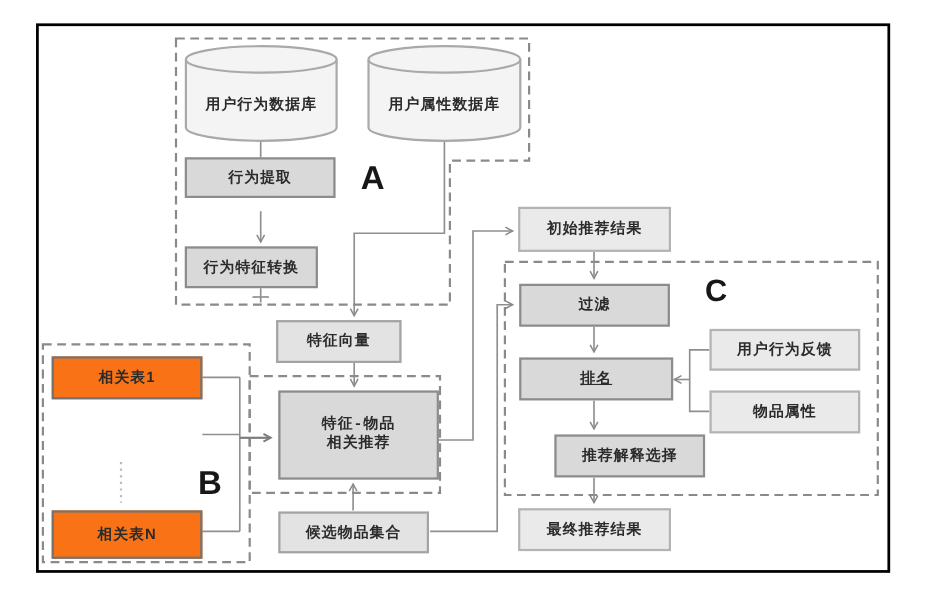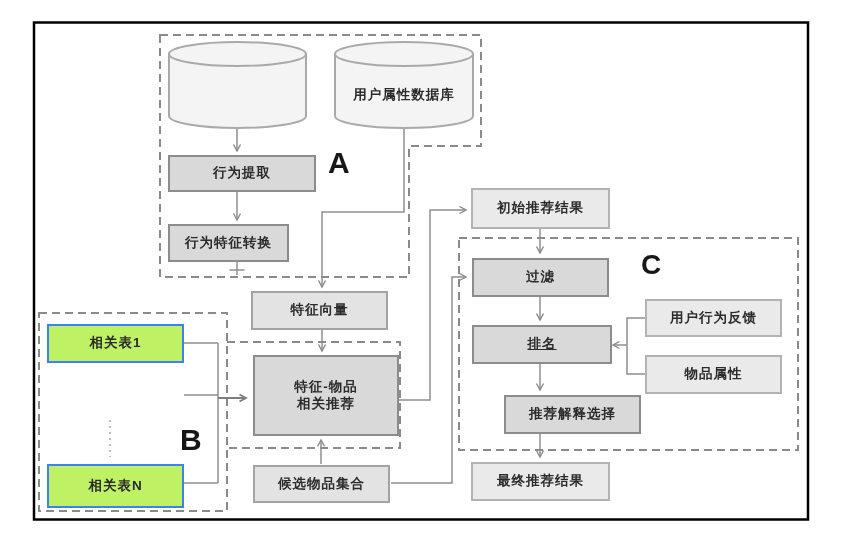--- a/index.html
+++ b/index.html
@@ -15,21 +15,21 @@
     position:absolute;
     box-sizing:border-box;
     display:flex;align-items:center;justify-content:center;
     text-align:center;
     font-weight:bold;font-size:13.5px;letter-spacing:1px;
     color:#2b2b2b;line-height:1.25;
   }
   .process{background:#d9d9d9;border:2px solid #8c8c8c;}
   .io{background:#eaeaea;border:2px solid #b3b3b3;}
   .mid{background:#e3e3e3;border:2px solid #a3a3a3;}
-  .tbl{background:#bef264;border:2px solid #3b82f6;}
+  .tbl{background:#f97316;border:2px solid #737373;}
   .cyl-label{
     position:absolute;display:flex;align-items:center;justify-content:center;
     font-weight:bold;font-size:13.5px;letter-spacing:1px;color:#2b2b2b;
     background:transparent;border:none;
   }
   .grp-label{
     position:absolute;font-weight:bold;color:#171717;
     font-size:30px;letter-spacing:0;
   }
   .grp-label.c{font-size:28px;}
@@ -85,28 +85,29 @@
       <path d="M540,229 L540,253" marker-end="url(#arr)"></path>
       <path d="M540,297 L540,320" marker-end="url(#arr)"></path>
       <path d="M540,364 L540,390" marker-end="url(#arr)"></path>
       <path d="M540,434 L540,457" marker-end="url(#arr)"></path>
       <path d="M645,318 L627,318 L627,374 L645,374"></path>
       <path d="M627,345 L613,345" marker-end="url(#arr)"></path>
     </g>
     <path d="M218,398 L246,398" fill="none" stroke="#7d7d7d" stroke-width="2" marker-end="url(#arrBold)"></path>
   </svg>
 
+  <div class="cyl-label" style="left:172px;top:78px;width:131px;height:34px;">用户行为数据库</div>
   <div class="cyl-label" style="left:338px;top:78px;width:132px;height:34px;">用户属性数据库</div>
 
-  <div class="box process" style="left:168px;top:155px;width:148px;height:37px;">行为提取</div>
+  <div class="box process" style="left:168px;top:143px;width:137px;height:37px;">行为提取</div>
   <div class="box process" style="left:168px;top:224px;width:121px;height:38px;">行为特征转换</div>
   <div class="grp-label" style="left:328px;top:146px;">A</div>
 
-  <div class="box mid" style="left:251px;top:291px;width:137px;height:39px;">特征向量</div>
-  <div class="box process multiline" style="left:253px;top:355px;width:146px;height:81px;">
+  <div class="box mid" style="left:251px;top:291px;width:114px;height:39px;">特征向量</div>
+  <div class="box process multiline" style="left:253px;top:355px;width:146px;height:81px;font-family:Liberation Mono, monospace;">
     <div>
       <span>特征-物品</span>
       <span>相关推荐</span>
     </div>
   </div>
   <div class="box mid" style="left:253px;top:465px;width:137px;height:38px;">候选物品集合</div>
 
   <div class="box tbl" style="left:47px;top:324px;width:137px;height:39px;">相关表1</div>
   <div class="box tbl" style="left:47px;top:464px;width:137px;height:44px;">相关表N</div>
   <div class="grp-label" style="left:180px;top:423px;">B</div>

